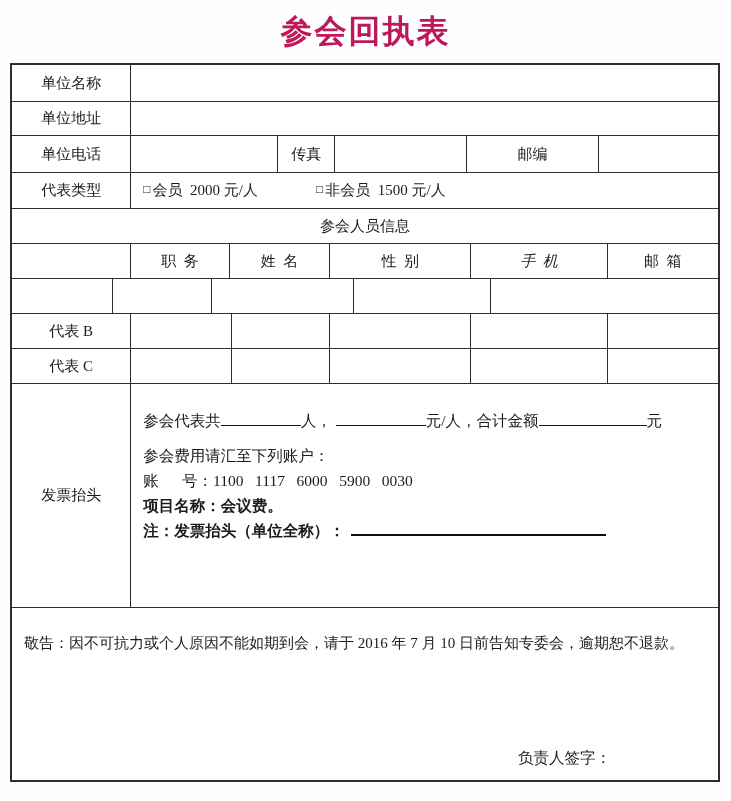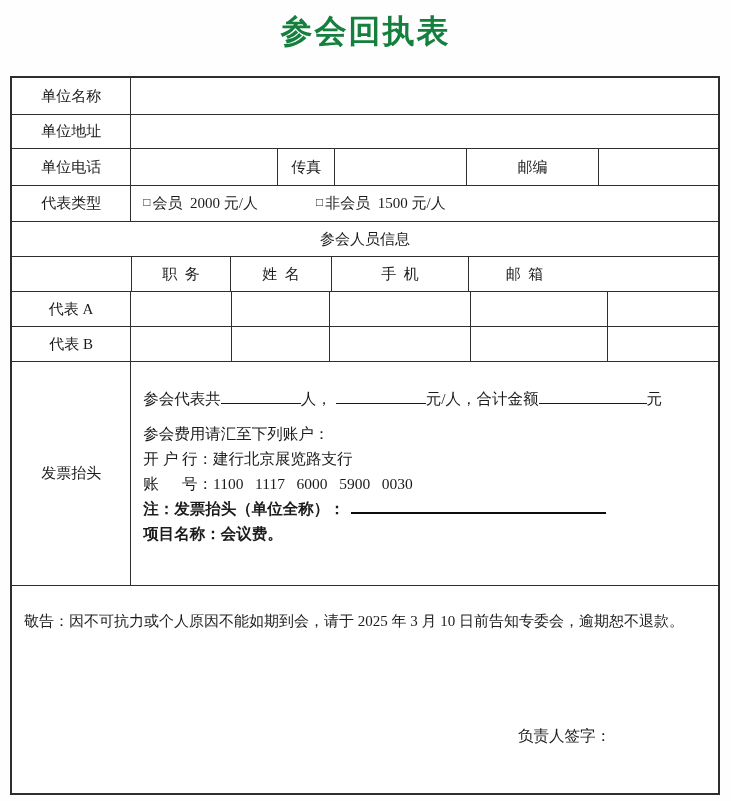--- a/index.html
+++ b/index.html
@@ -13,25 +13,25 @@
     color: #1b1b1b;
     overflow: hidden;
   }
   .doc-title {
     position: absolute;
     top: 10px; left: 0; right: 0;
     text-align: center;
     font-size: 32px;
     font-weight: bold;
     letter-spacing: 2px;
-    color: #15803d;
+    color: #be185d;
   }
   .tbl {
     position: absolute;
-    left: 10px; top: 76px;
+    left: 10px; top: 63px;
     width: 710px; height: 719px;
     border: 2px solid #2e2e2e;
     display: flex;
     flex-direction: column;
     background: #fff;
   }
   .row { display: flex; border-bottom: 1px solid #2e2e2e; flex: 0 0 auto; }
   .row.last { border-bottom: none; flex: 1 1 auto; }
   .cell {
     border-right: 1px solid #2e2e2e;
@@ -45,21 +45,21 @@
   .cell.center { justify-content: center; }
   .cell.pad { padding-left: 12px; }
   
   .h37 { height: 37px; } .h34 { height: 34px; } .h36 { height: 36px; }
   .h35 { height: 35px; } .h224 { height: 224px; }
   
   .w120 { width: 120px; } .w590 { width: 590px; }
   .w148 { width: 148px; } .w57  { width: 57px;  } .w133 { width: 133px; }
   .w132 { width: 132px; }
   .w101 { width: 101px; } .w99  { width: 99px;  } .w142 { width: 142px; }
-  .w137 { width: 137px; } .w111 { width: 111px; }
+  .w137 { width: 137px; font-style: italic; } .w111 { width: 111px; }
   .checkbox-glyph { font-size: 12px; margin-right: 2px; transform: translateY(-1px); display: inline-block; }
   .opt { display: inline-flex; align-items: center; }
   .opt + .opt { margin-left: 58px; }
   .fee-content {
     flex-direction: column;
     align-items: flex-start;
     justify-content: flex-start;
     padding: 24px 2px 0 12px;
     line-height: 25px;
     font-size: 15.5px;
@@ -120,58 +120,65 @@
     </div>
 
     <div class="row h35">
       <div class="cell center end" style="width:710px;">参会人员信息</div>
     </div>
 
     <div class="row h35">
       <div class="cell center w120"></div>
       <div class="cell center w99">职  务</div>
       <div class="cell center w101">姓  名</div>
+      <div class="cell center w142">性  别</div>
       <div class="cell center w137">手  机</div>
       <div class="cell center w111 end">邮  箱</div>
     </div>
 
     <div class="row h35">
-      <div class="cell center w120">代表 A</div>
       <div class="cell w101"></div>
       <div class="cell w99"></div>
       <div class="cell w142"></div>
       <div class="cell w137"></div>
       <div class="cell w111 end"></div>
     </div>
 
     <div class="row h35">
       <div class="cell center w120">代表 B</div>
       <div class="cell w101"></div>
       <div class="cell w99"></div>
       <div class="cell w142"></div>
       <div class="cell w137"></div>
       <div class="cell w111 end"></div>
     </div>
 
+    <div class="row h35">
+      <div class="cell center w120">代表 C</div>
+      <div class="cell w101"></div>
+      <div class="cell w99"></div>
+      <div class="cell w142"></div>
+      <div class="cell w137"></div>
+      <div class="cell w111 end"></div>
+    </div>
 
     <div class="row h224">
       <div class="cell center w120">发票抬头</div>
       <div class="cell w590 end fee-content">
         <div class="fee-line1"><span>参会代表共</span><span class="blank b1"></span><span>人， </span><span class="blank b2"></span><span>元/人，合计金额</span><span class="blank b3"></span><span>元</span></div>
         <div>参会费用请汇至下列账户：</div>
-        <div>开 户 行：建行北京展览路支行</div>
         <div>账      号：1100   1117   6000   5900   0030</div>
+        <div class="bold">项目名称：会议费。</div>
         <div class="bold"><span>注：发票抬头（单位全称）：</span><span class="blank invoice"></span></div>
-        <div class="bold">项目名称：会议费。</div>
       </div>
     </div>
 
     <div class="row last">
       <div class="cell end footer-cell" style="width:710px;">
-        <div>敬告：因不可抗力或个人原因不能如期到会，请于 2025 年 3 月 10 日前告知专委会，逾期恕不退款。</div>
+        <div>敬告：因不可抗力或个人原因不能如期到会，请于 2016 年 7 月 10 日前告知专委会，逾期恕不退款。</div>
         <div class="sig-block">
           <div class="sig-line">负责人签字：</div>
           
         </div>
       </div>
     </div>
 
   </div>
 </div>
 

